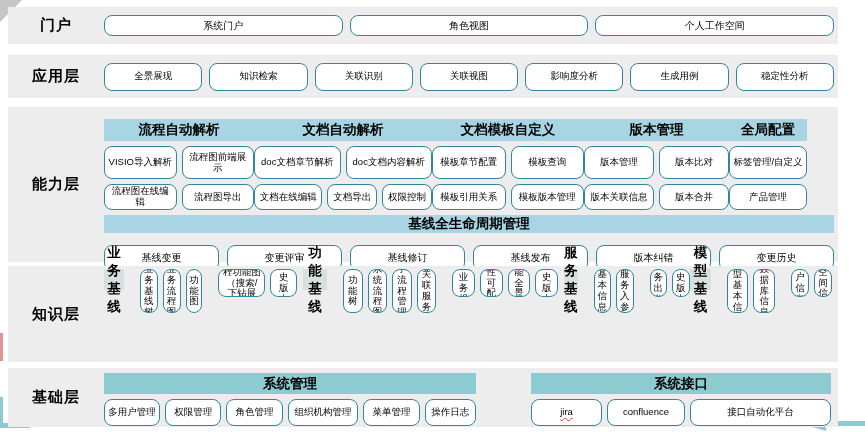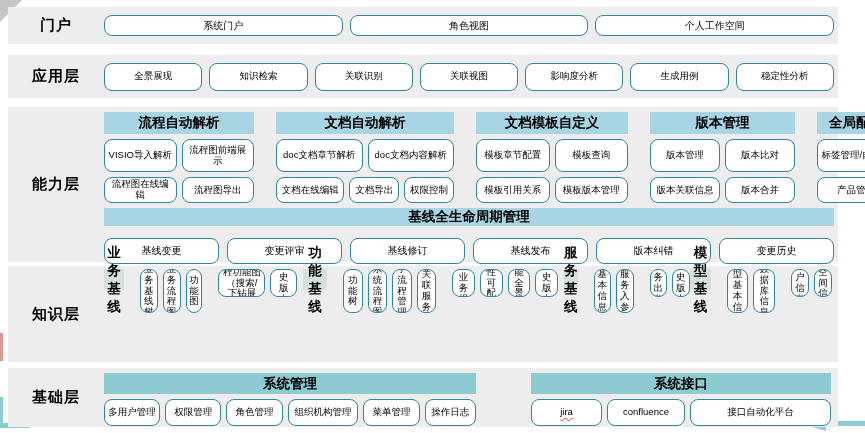--- a/index.html
+++ b/index.html
@@ -36,21 +36,21 @@
     flex:1 1 0;overflow:hidden;
   }
   .b1 .btn{height:21px;}
   .b2 .btn{height:28px;font-size:9.5px;}
   .ghdr{
     font-weight:bold;font-size:13.5px;text-align:center;
     display:flex;align-items:center;justify-content:center;box-sizing:border-box;
   }
   
   .cap-wrap{display:flex;flex-direction:column;padding-top:5px;gap:5px;}
-  .cap-groups{display:flex;gap:22px;}
+  .cap-groups{display:flex;gap:0;margin-top:7px;}
   .cap-group{display:flex;flex-direction:column;gap:5px;flex:0 0 auto;}
   .cap-group .ghdr{height:22px;background:var(--cap-header);}
   .gw1{width:150px}.gw2{width:178px}.gw3{width:152px}.gw4{width:145px}.gw5{width:78px}
   .cap-row{display:flex;gap:5px;}
   .cap-row .btn{font-size:9.5px;}
   .cap-r1 .btn{height:33px;}
   .cap-r2 .btn{height:26px;}
   .baseline-hdr{height:22px;background:var(--cap-header);}
   .baseline-row{display:flex;gap:8px;margin-top:-1px;padding-top:8px;}
   .baseline-row .btn{height:26px;}

